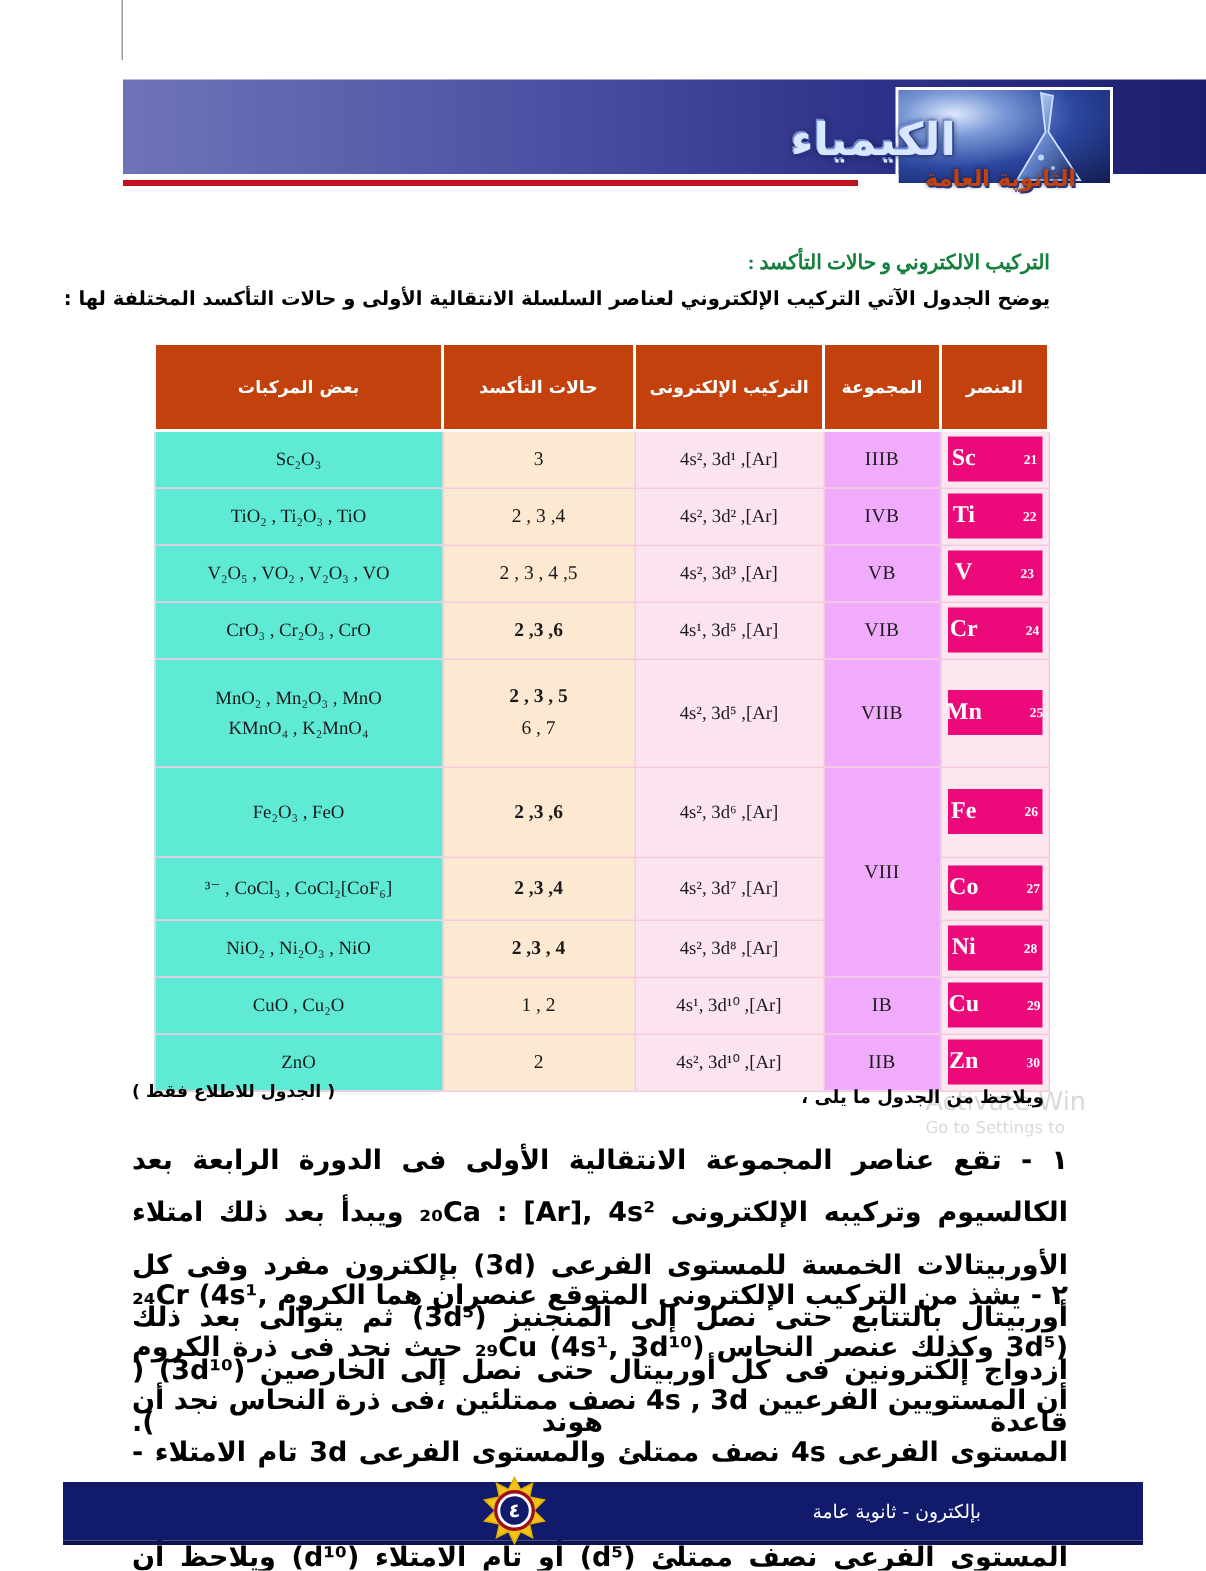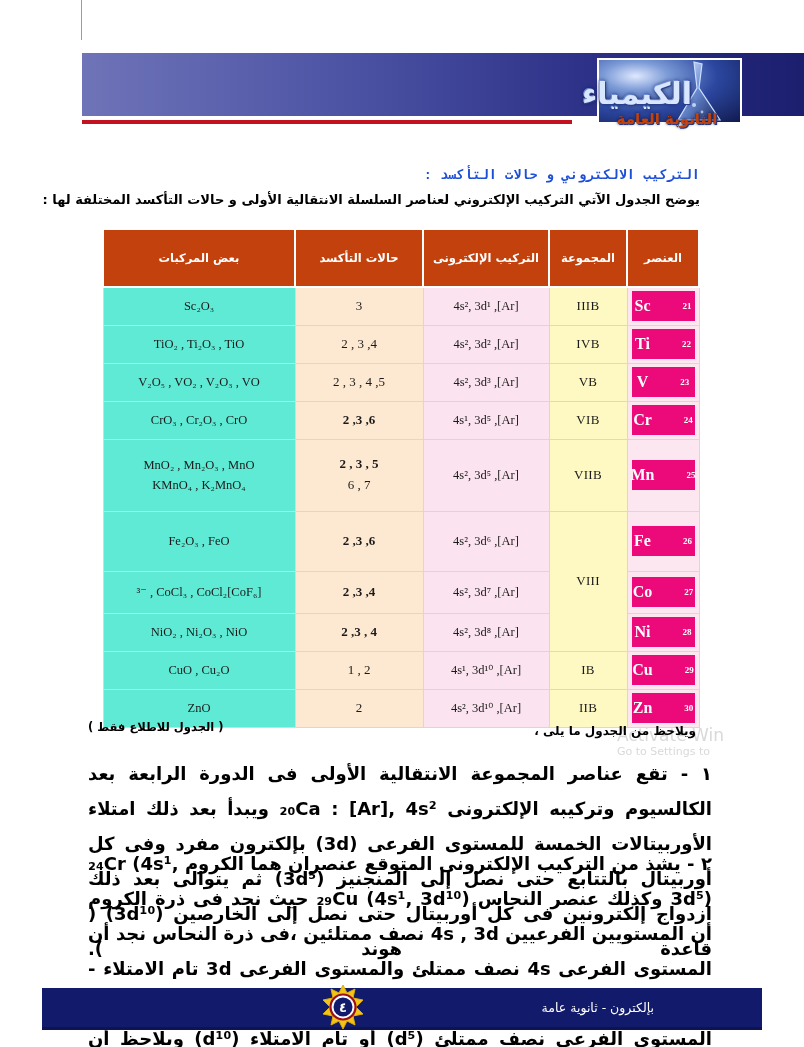--- a/index.html
+++ b/index.html
@@ -31,21 +31,21 @@
     background:radial-gradient(ellipse at 26% 26%, #dfe8ff 0%, #7b9ad6 22%, #2c47a0 55%, #101a4e 100%);
     border:2px solid #ffffff;
     box-sizing:border-box;
     overflow:hidden;
   }
   .flask{
     position:absolute;right:6px;top:-2px;width:70px;height:70px;
   }
   .logo-word{
     position:absolute;left:-70px;top:18px;width:220px;
-    text-align:center;
+    text-align:left;
     font-family:"DejaVu Sans", sans-serif;
     font-weight:bold;
     font-size:30px;
     color:#d8e6ff;
     text-shadow:1px 1px 0 #2a3f8f, -1px -1px 0 #6f8ad4, 0 0 4px #0a1540;
     letter-spacing:-1px;
     white-space:nowrap;
     pointer-events:none;
   }
   .logo-sub{
@@ -56,22 +56,22 @@
     font-size:15px;
     color:#c2410c;
     text-shadow:1px 1px 0 #24357a, 0 0 3px #0a1540;
     white-space:nowrap;
     pointer-events:none;
   }
 
   
   .title-line{
     position:absolute;right:104px;top:166px;
-    font-family:Liberation Mono, monospace;
-    font-weight:bold;font-size:13.5px;color:#1d4ed8;
+    font-family:Liberation Serif, serif;
+    font-weight:bold;font-size:13.5px;color:#15803d;
     white-space:nowrap;
   }
   .subtitle-line{
     position:absolute;right:104px;top:192px;
     font-family:"DejaVu Sans", sans-serif;
     font-weight:bold;font-size:13px;color:#000;
     white-space:nowrap;
   }
 
   
@@ -118,21 +118,21 @@
     font-family:"Liberation Serif", serif;
     font-weight:bold;
     font-size:16px;
     line-height:1;
     height:100%;
     min-height:30px;
     display:flex;align-items:center;justify-content:center;
     box-sizing:border-box;
   }
   .elbox sub{font-size:9px;vertical-align:sub;font-weight:bold;margin-left:32px;}
-  td.cell-gr{background:#fef9c3;font-family:"Liberation Serif",serif;font-size:13px;letter-spacing:.3px;}
+  td.cell-gr{background:#f0abfc;font-family:"Liberation Serif",serif;font-size:13px;letter-spacing:.3px;}
   td.cell-cfg{background:#fbe4ef;font-size:12.5px;white-space:nowrap;}
   td.cell-ox{background:#fde9d2;font-size:13px;font-weight:bold;white-space:nowrap;}
   td.cell-ox.plain{font-weight:normal;}
   td.cell-cmp{background:#5eead4;font-size:12.5px;white-space:nowrap;}
   .twoline{line-height:1.6;}
   sub{font-size:9px;}
 
   
   .note-row{
     position:absolute;left:0;right:0;top:720px;height:22px;

